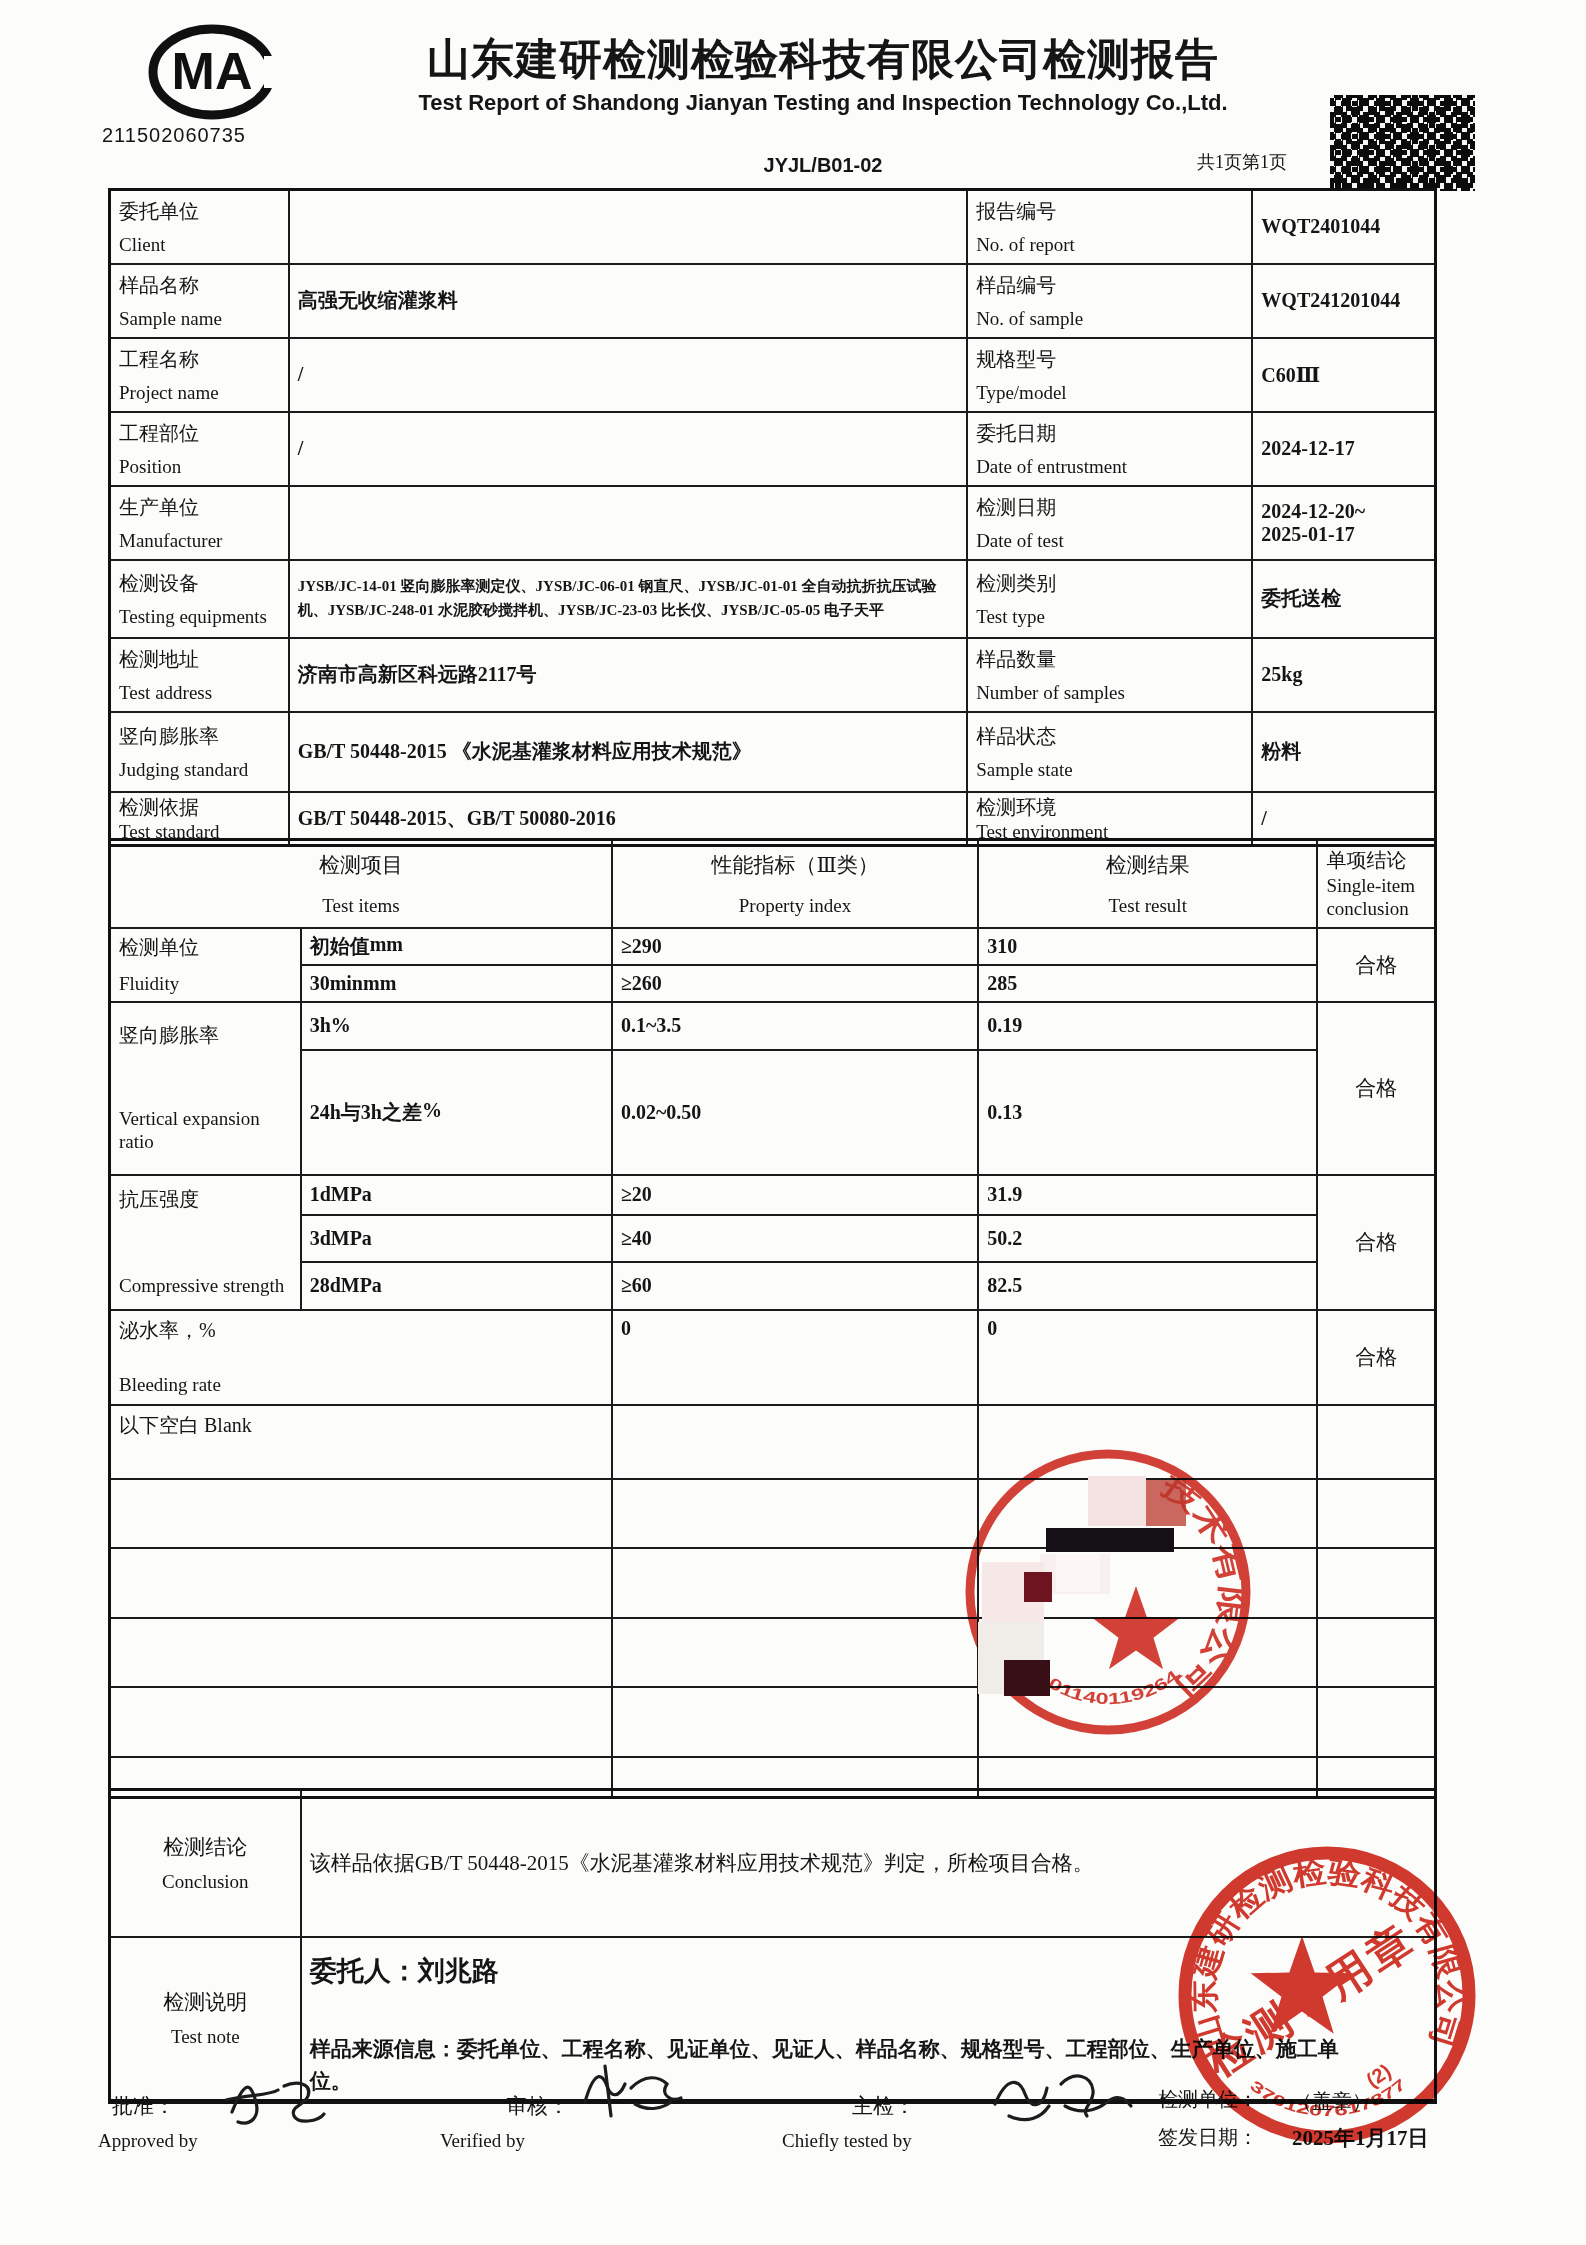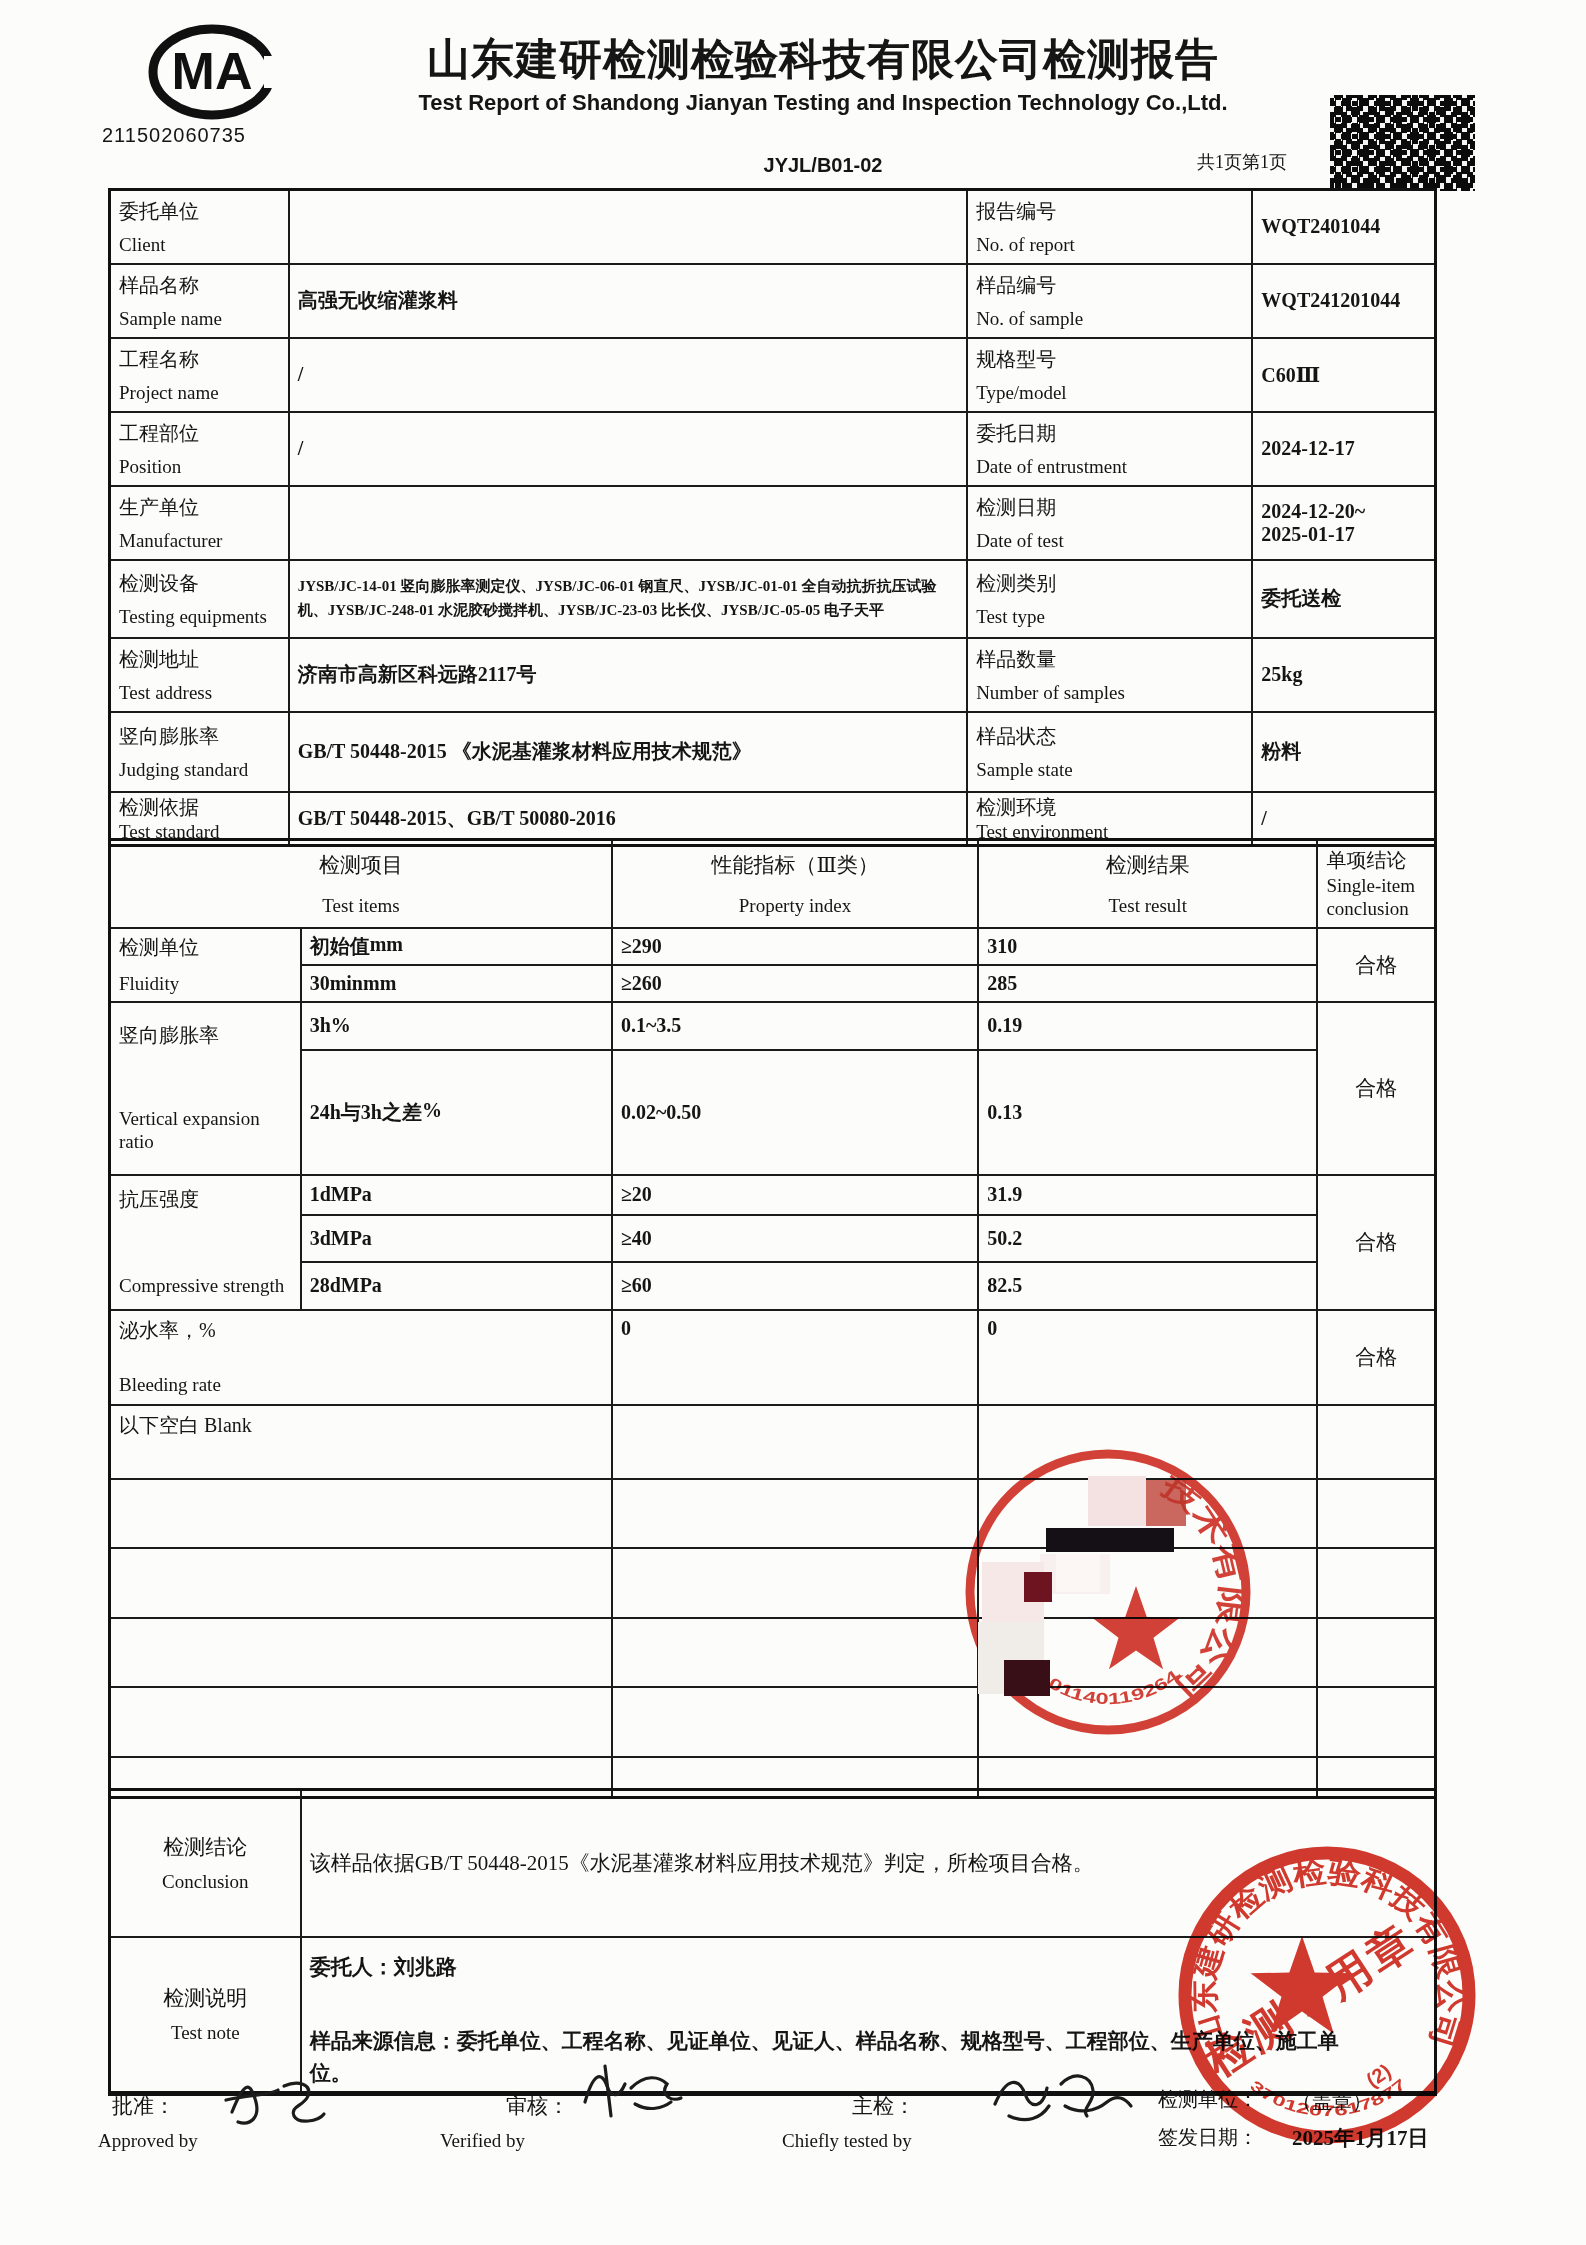--- a/index.html
+++ b/index.html
@@ -40,21 +40,21 @@
   .subwrap{display:flex;padding-right:46px;
            font-weight:bold;font-size:20px;}
   .ix,.rs{font-weight:bold;font-size:20px;}
   .vtop{vertical-align:top;padding-top:6px;}
   .ok{text-align:center;font-size:21px;}
   .blk{font-size:20px;}
   .lab2{text-align:center;}
   .lab2 .cn{font-size:21px;} .lab2 .en{font-size:19px;margin-top:10px;}
   .ctext{font-size:21px;font-weight:normal;}
   .ntext{vertical-align:top;}
-  .n1{font-size:21px;font-weight:bold;margin-top:14px;}
+  .n1{font-size:27px;font-weight:bold;margin-top:14px;}
   .n2{font-size:21px;font-weight:bold;margin-top:44px;line-height:1.55;padding-right:55px;}
   
   .ft{position:absolute;z-index:2;font-size:21px;}
   .ften{font-size:19px;}
   .sig{position:absolute;z-index:3;}
   
   .stamp{position:absolute;z-index:5;mix-blend-mode:multiply;opacity:.92;}
   .redact{position:absolute;z-index:6;}
 </style>
 </head>

